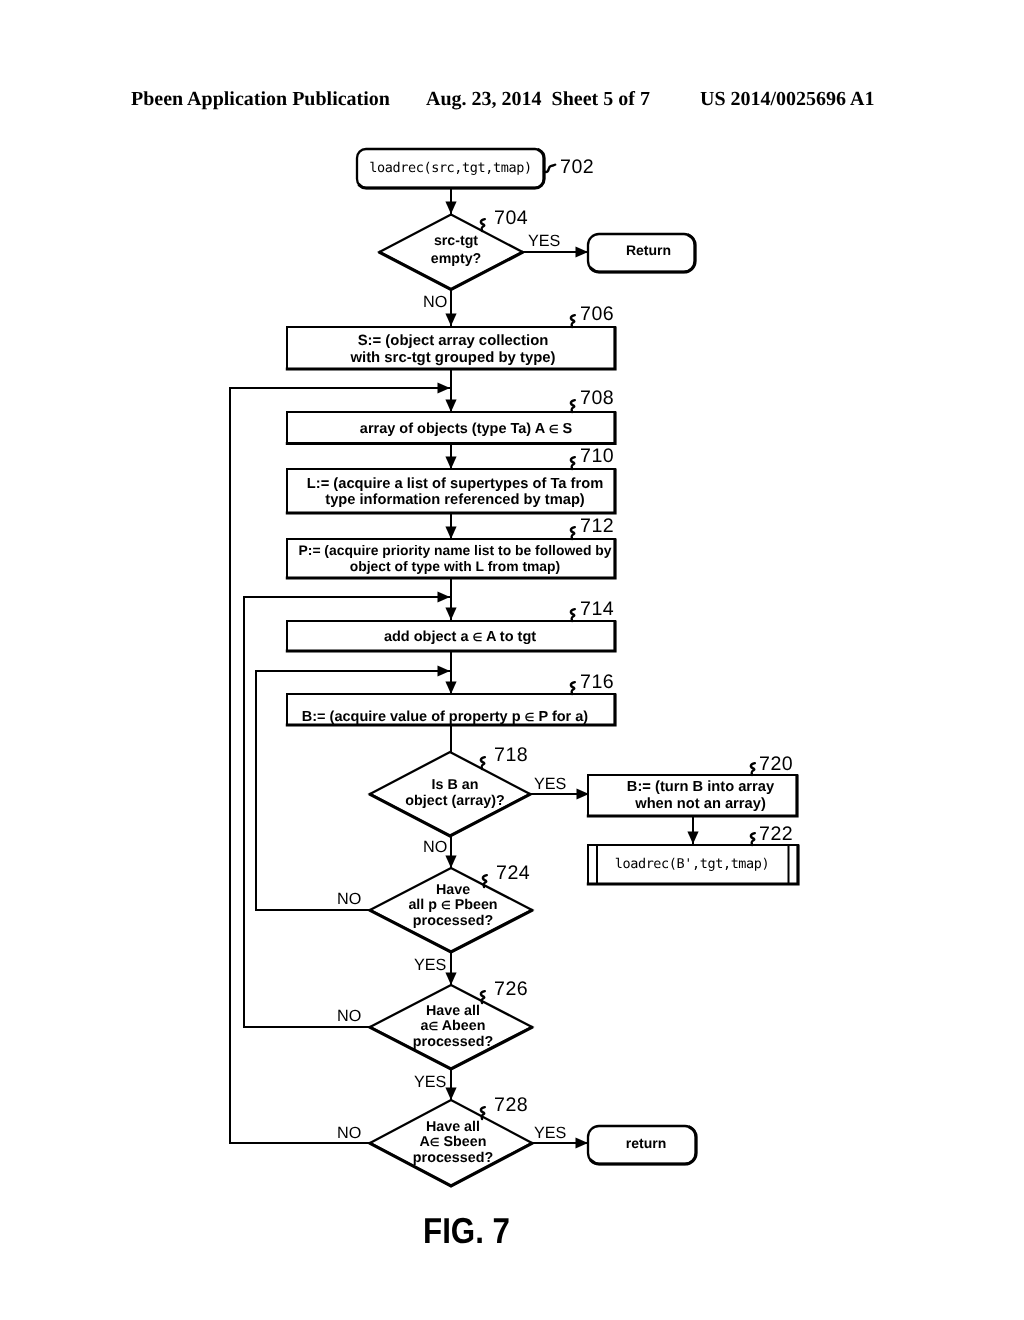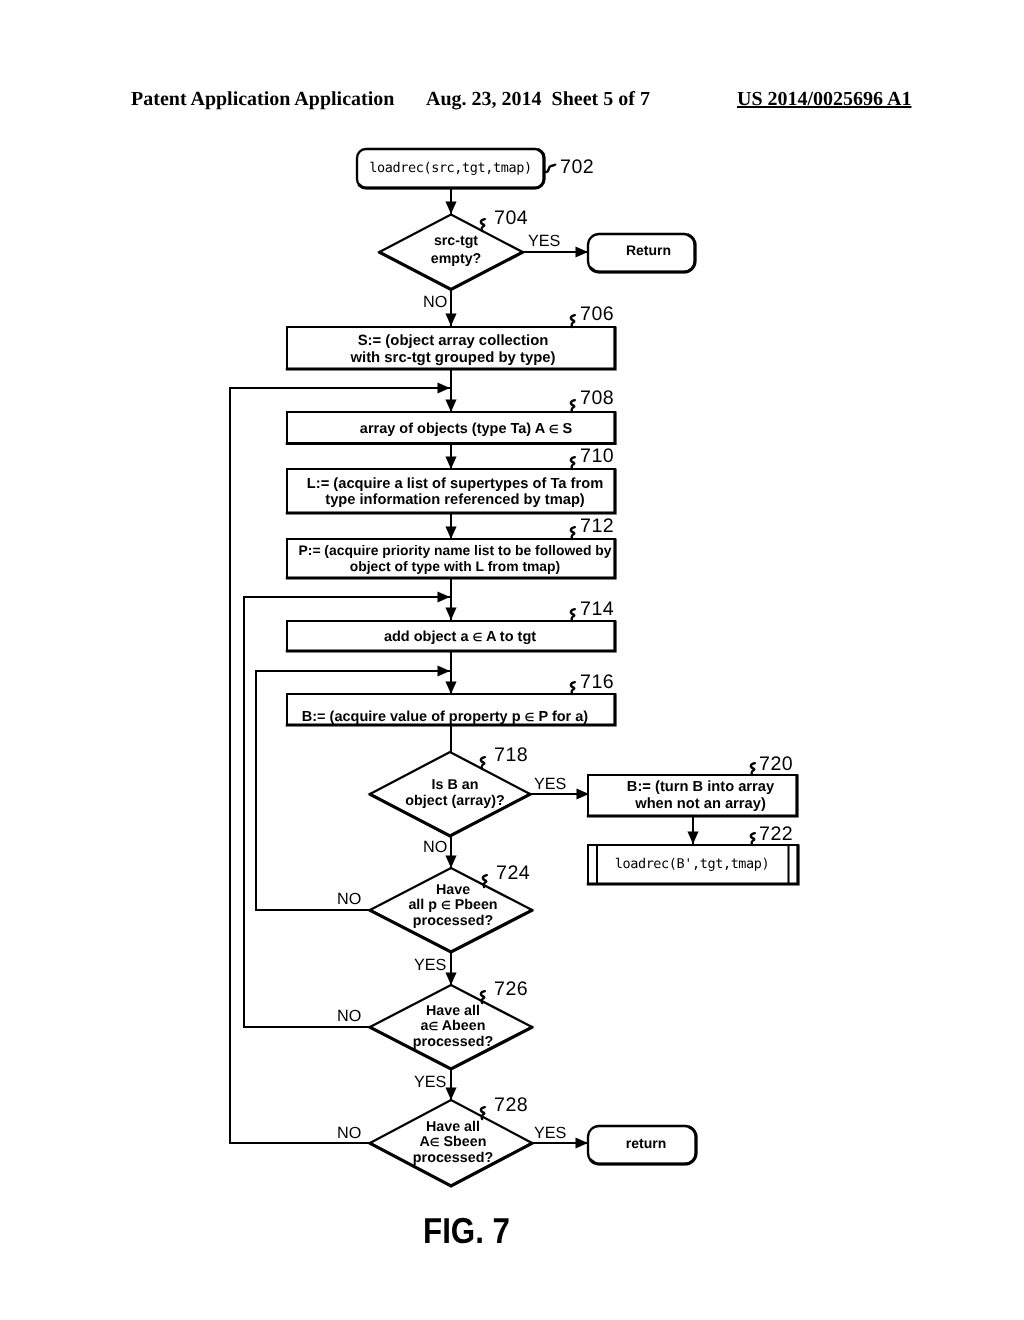--- a/index.html
+++ b/index.html
@@ -11,21 +11,21 @@
        font-smooth:never;}
   *{-webkit-font-smoothing:antialiased;}
   #page{position:relative;width:1024px;height:1320px;background:#fff;}
 
   .hdr{position:absolute;top:88px;left:0;width:1024px;height:26px;
        font-family:"Liberation Serif", serif;font-weight:bold;font-size:20px;
        white-space:pre;}
   .hdr span{position:absolute;top:0;}
   .hdr-l{left:131px;}
   .hdr-c{left:426px;}
-  .hdr-r{left:737px;text-decoration:underline;}
+  .hdr-r{left:700px;}
 
   #figsvg{position:absolute;left:0;top:0;display:block;}
 
   .node{fill:#ffffff;stroke:#000000;}
   .edge{fill:none;stroke:#000000;stroke-width:2.0;}
   .shadow{fill:none;stroke:#000000;stroke-width:3.2;stroke-linecap:square;}
   .arrow{fill:#000000;stroke:none;}
   .leader{fill:none;stroke:#000000;stroke-width:2.4;stroke-linecap:round;stroke-linejoin:round;}
   .refnum{font-family:"Liberation Sans", sans-serif;font-size:19.6px;
           fill:#000;letter-spacing:0.5px;}
@@ -39,21 +39,21 @@
           font-family:"Liberation Sans", sans-serif;font-weight:bold;
           font-size:36px;line-height:30px;letter-spacing:0px;white-space:pre;
           transform:scaleX(0.87);transform-origin:0 0;}
 </style>
 </head>
 <body>
 
 <div id="page">
 
   <div class="hdr">
-    <span class="hdr-l">Patent Application Application</span>
+    <span class="hdr-l">Pbeen Application Publication</span>
     <span class="hdr-c">Aug. 23, 2014  Sheet 5 of 7</span>
     <span class="hdr-r">US 2014/0025696 A1</span>
   </div>
 
   <svg id="figsvg" width="1024" height="1320" viewBox="0 0 1024 1320">
     <g id="edges">
         <g>
           <path class="edge" d="M 451 188 L 451 214"></path>
           <path class="arrow" d="M 451 214 L 445.4 201.5 L 456.6 201.5 Z"></path>
         </g>

